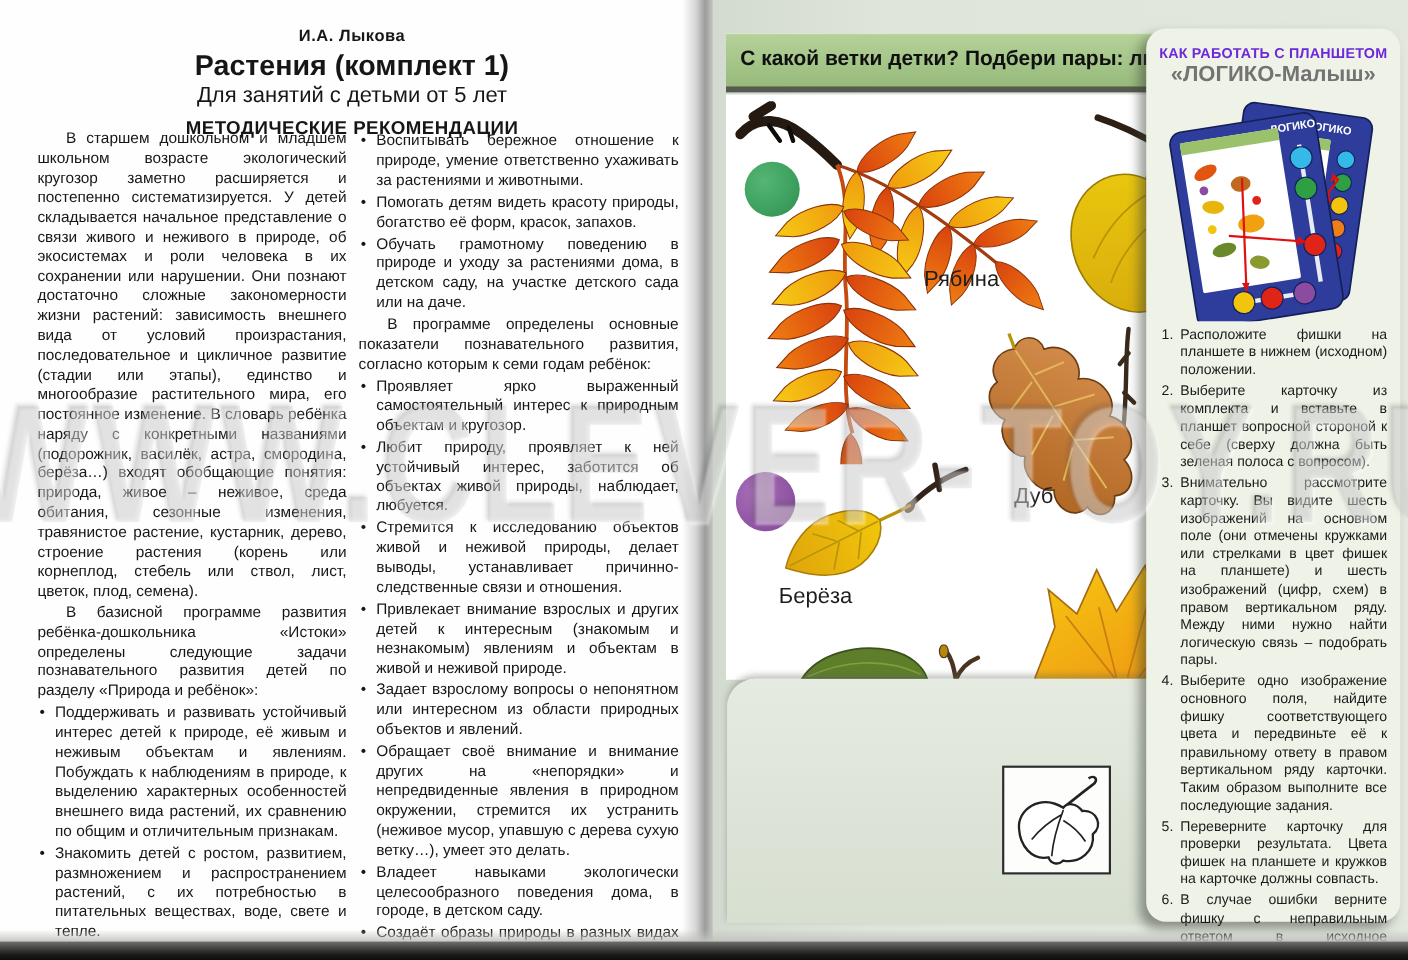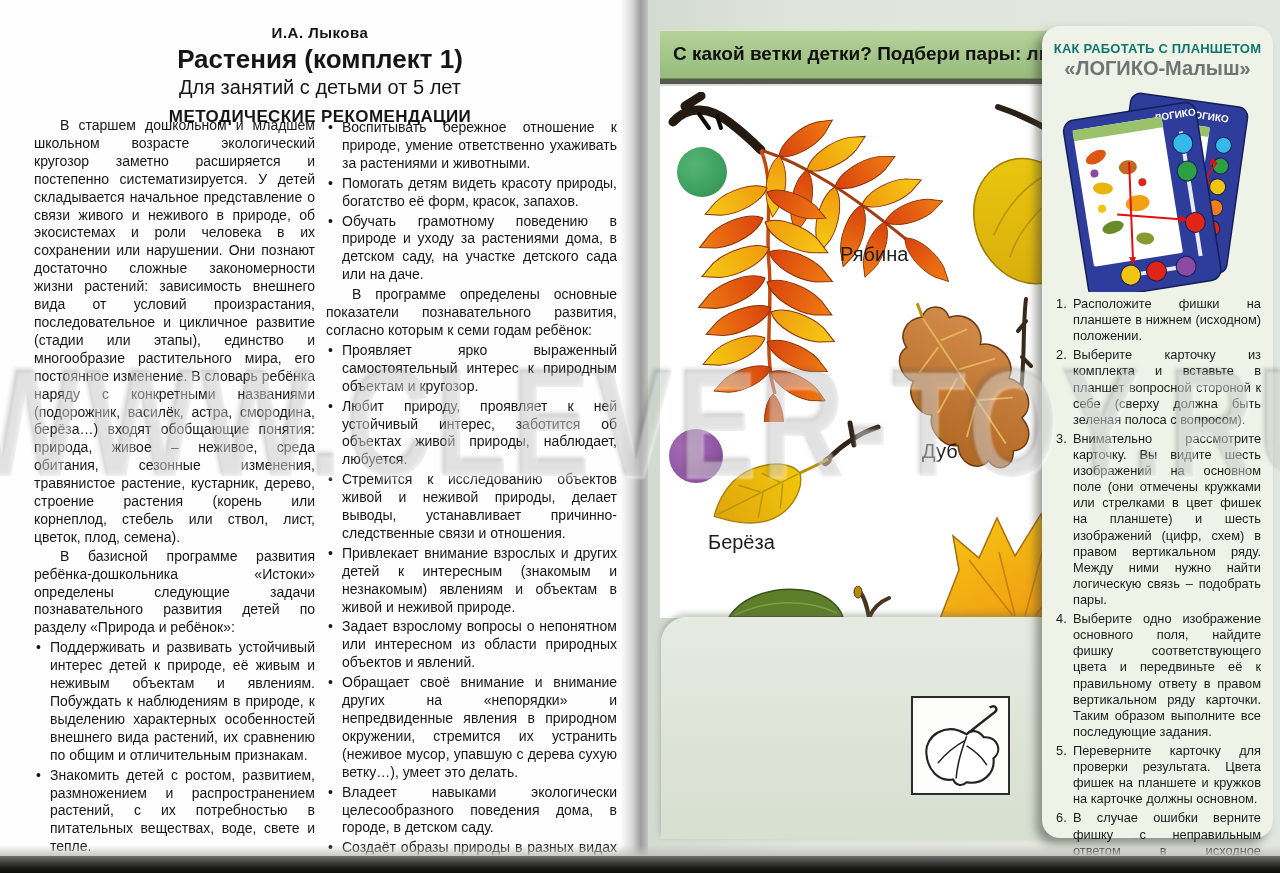--- a/index.html
+++ b/index.html
@@ -46,21 +46,21 @@
     background:linear-gradient(180deg,#e6ebe1 0%,#dde4d7 55%,#d7dfd1 100%);
     border-radius:26px 26px 0 0;box-shadow:0 -3px 6px rgba(95,105,90,.40);z-index:5;}
   .paper-band{position:absolute;left:1112px;top:618px;width:26px;height:221px;z-index:5;
     background:linear-gradient(90deg,#f6f8f3 0%,#e7ebe2 55%,#cfd6c9 100%);}
   .leaf-box{position:absolute;left:911px;top:696px;width:95px;height:95px;background:#fdfdfb;
     border:2px solid #2c2c2c;z-index:6;}
 
   
   .panel{position:absolute;left:1042px;top:26px;width:231px;height:812px;background:#eef2e7;
     border-radius:18px;box-shadow:-6px 6px 10px rgba(60,65,55,.50);z-index:10;}
-  .panel-title1{margin-top:15px;text-align:center;font-size:13px;font-weight:700;color:#0f766e;letter-spacing:.2px;}
+  .panel-title1{margin-top:15px;text-align:center;font-size:13px;font-weight:700;color:#6d28d9;letter-spacing:.2px;}
   .panel-title2{text-align:center;font-size:20px;font-weight:800;color:#737373;margin-top:1px;}
   .tablets{position:absolute;left:18px;top:64px;}
   ol.steps{position:absolute;left:14px;top:270px;width:205px;margin:0;padding:0;list-style:none;
     counter-reset:step;font-size:12.8px;line-height:1.26;color:#1b1b1b;text-align:justify;}
   ol.steps li{counter-increment:step;position:relative;padding-left:17px;margin-bottom:3px;}
   ol.steps li::before{content:counter(step) ".";position:absolute;left:0;top:0;}
 
   
   .edge-fade{position:absolute;left:0;top:845px;width:1280px;height:12px;
     background:linear-gradient(180deg,rgba(255,255,255,0),#c2c2c0);z-index:20;}
@@ -319,21 +319,21 @@
         <path d="M60,50 L48,152 M40,100 L108,116" stroke="#e01010" stroke-width="2" fill="none"></path>
         <path d="M48,152 l-3,-8 7,1 z M108,116 l-9,2 3,-8 z" fill="#e01010"></path>
       </g>
     </svg>
 
     <ol class="steps">
       <li>Расположите фишки на планшете в нижнем (исходном) положении.</li>
       <li>Выберите карточку из комплекта и вставьте в планшет вопросной стороной к себе (сверху должна быть зеленая полоса с вопросом).</li>
       <li>Внимательно рассмотрите карточку. Вы видите шесть изображений на основном поле (они отмечены кружками или стрелками в цвет фишек на планшете) и шесть изображений (цифр, схем) в правом вертикальном ряду. Между ними нужно найти логическую связь – подобрать пары.</li>
       <li>Выберите одно изображение основного поля, найдите фишку соответствующего цвета и передвиньте её к правильному ответу в правом вертикальном ряду карточки. Таким образом выполните все последующие задания.</li>
-      <li>Переверните карточку для проверки результата. Цвета фишек на планшете и кружков на карточке должны основном.</li>
+      <li>Переверните карточку для проверки результата. Цвета фишек на планшете и кружков на карточке должны совпасть.</li>
       <li>В случае ошибки верните фишку с неправильным ответом в исходное положение. Переверните карточку и постарайтесь найти верное решение.</li>
 
     </ol>
   </div>
 
   <div class="edge-fade"></div>
   <div class="edge-dark"></div>
   <div class="watermark">WWW.CLEVER-TOY.RU</div>
 
 </div>

